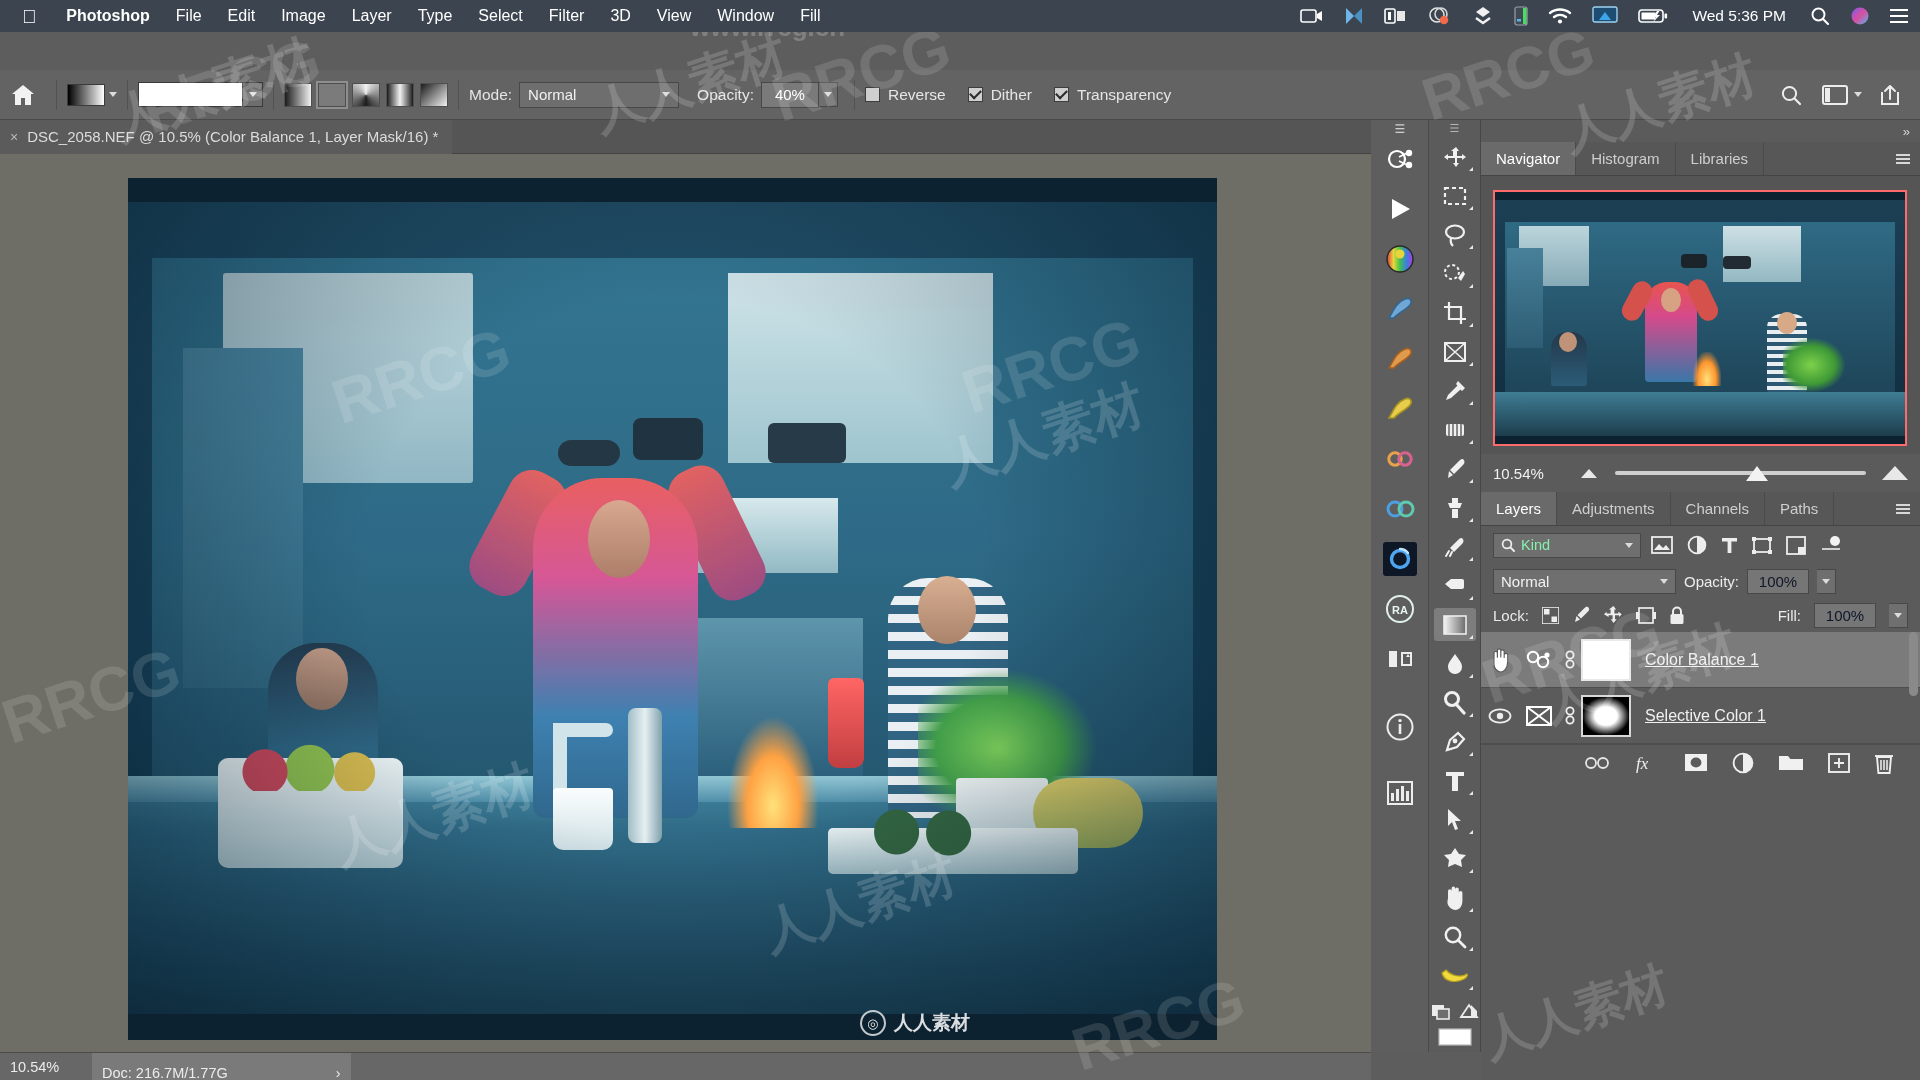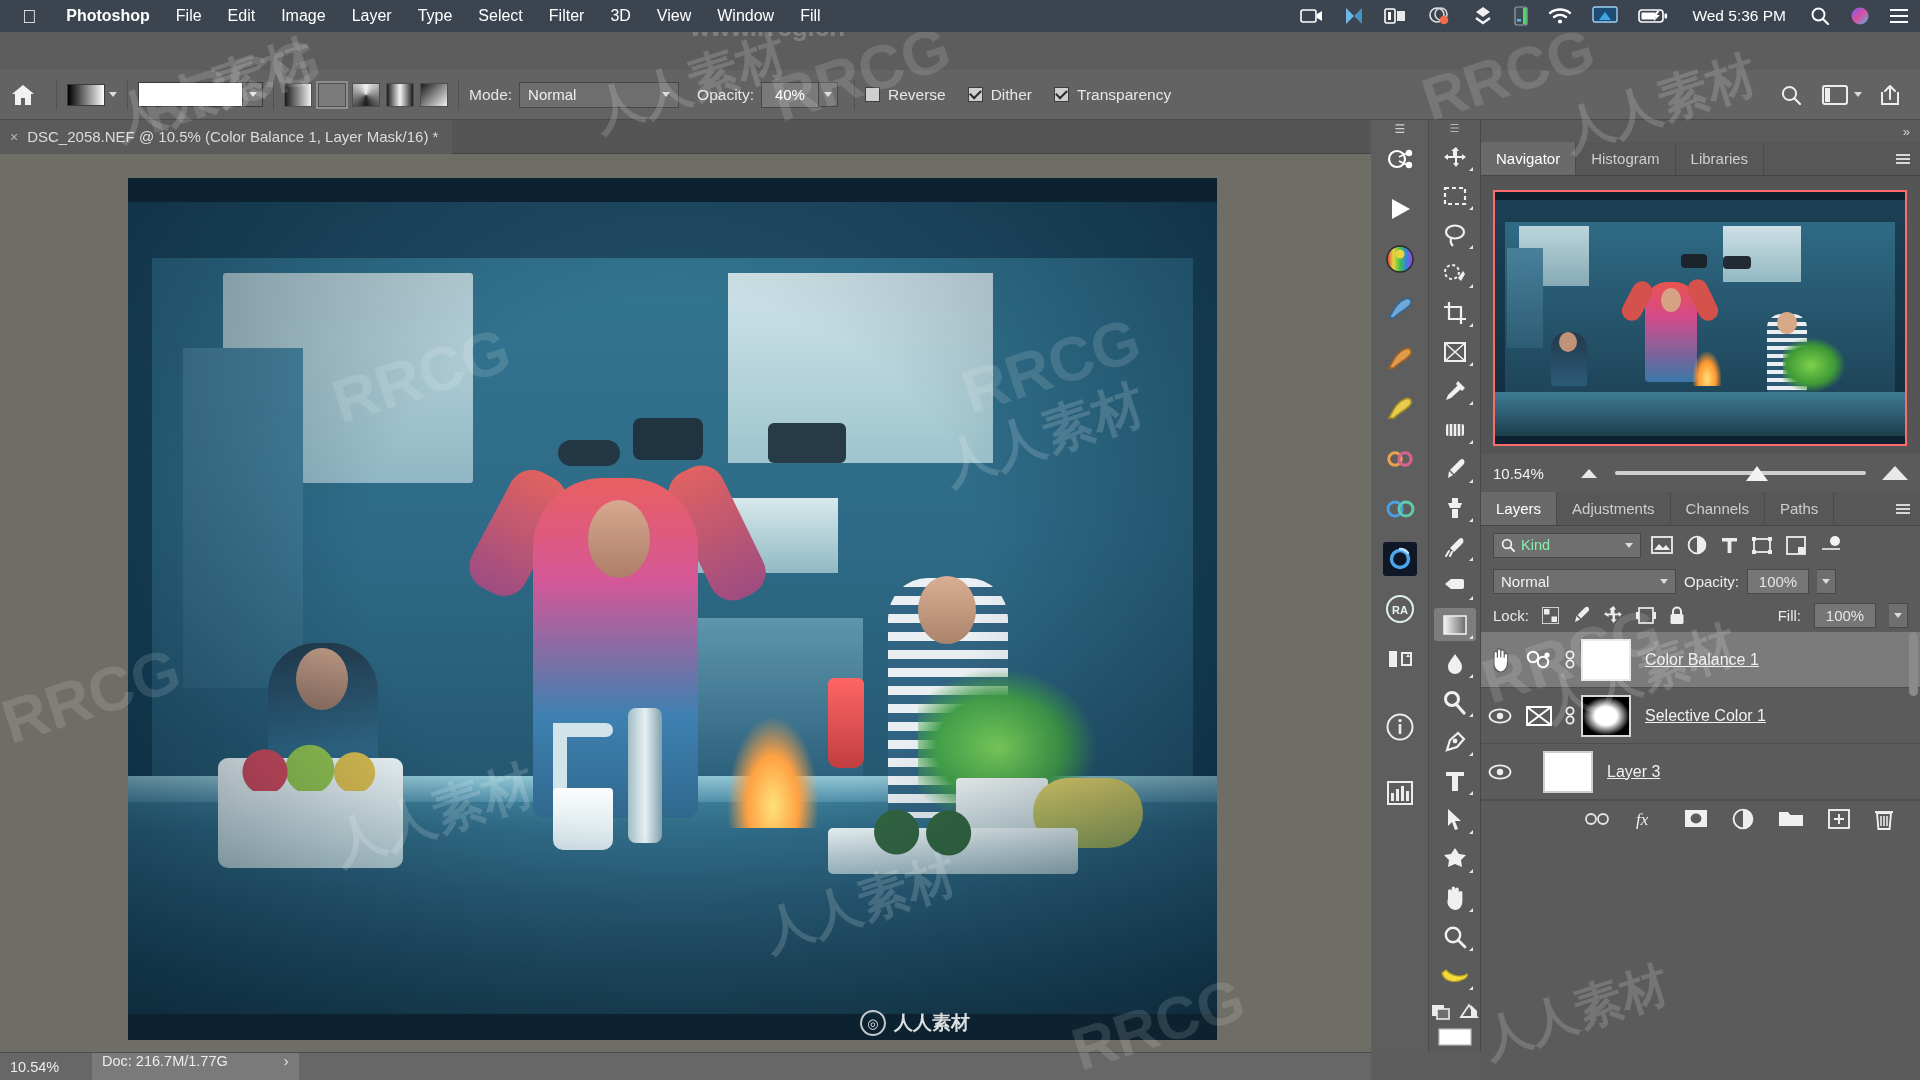--- a/index.html
+++ b/index.html
@@ -166,22 +166,22 @@
      radial-gradient(ellipse at 50% 45%,rgba(0,0,0,0) 40%,rgba(0,20,35,.55) 100%);}
   .ph-blue{position:absolute;inset:0;background:rgba(24,90,130,.20);mix-blend-mode:screen;}
   .ph-band{position:absolute;left:0;top:0;width:100%;height:24px;background:#0c2230;}
   .ph-bandb{position:absolute;left:0;bottom:0;width:100%;height:26px;background:#0c2230;}
 
   
   .statusbar { position:absolute; bottom:0; left:0; width:1371px; height:28px;
     background:#676767; display:flex; align-items:center; color:#ececec; font-size:14.5px;
     border-top:1px solid #4c4c4c;}
   .statusbar .z { width:92px; padding-left:10px;}
-  .statusbar .doc { background:#7a7a7a; height:28px; display:flex;align-items:flex-start;
-    padding:0 10px; gap:56px; }
+  .statusbar .doc { background:#7a7a7a; height:28px; display:flex;align-items:flex-end;
+    padding:0 10px; gap:108px; }
   .statusbar .arr { color:#e9e9e9; }
 
   
   .rail { position:absolute; top:120px; left:1371px; width:58px; height:932px;
     background:#5e5e5e; border-right:1px solid #4a4a4a; }
   .railTop{ position:absolute; top:0; left:0; width:58px; height:18px;
     display:flex; align-items:center; justify-content:center; color:#cfcfcf; font-size:12px;}
   .railIcons{ position:absolute; top:22px; left:0; width:58px;
     display:flex; flex-direction:column; align-items:center; gap:16px;}
   .railIcons > div{ width:34px; height:34px; display:flex;align-items:center;justify-content:center;}
@@ -231,21 +231,21 @@
     background:#5b5b5b;}
   .kindSel{ width:148px; height:25px; background:#6f6f6f; border:1px solid #484848;
     display:flex; align-items:center; gap:6px; padding:0 7px; color:#86efac; font-size:14.5px;}
   .kindSel .sp{flex:1 1 auto;}
   .filterIcons{display:flex;align-items:center;gap:14px;color:#e8e8e8;}
   .blendRow{ height:34px; display:flex; align-items:center; gap:8px; padding:0 12px; background:#5b5b5b;}
   .blendSel{ width:183px; height:25px; background:#6f6f6f;border:1px solid #484848;
     display:flex;align-items:center;justify-content:space-between;padding:0 7px;color:#f2f2f2;font-size:15px;}
   .lockRow{ height:34px; display:flex; align-items:center; gap:13px; padding:0 12px;
     background:#5b5b5b; color:#eaeaea; font-size:15px;}
-  .opBox{ height:25px; min-width:62px; background:#767676;border:1px solid #484848;color:#e5e5e5;
+  .opBox{ height:25px; min-width:62px; background:#767676;border:1px solid #484848;color:#0f172a;
     display:flex;align-items:center;justify-content:center;font-size:15px;padding:0 6px;}
   .miniCaret{ width:19px;height:25px;background:#6f6f6f;border:1px solid #484848;border-left:none;
     display:flex;align-items:center;justify-content:center;}
   .layerList{ background:#5b5b5b; }
   .layerRow{ height:56px; display:flex; align-items:center; border-bottom:1px solid #4e4e4e;
     color:#f0f0f0; font-size:16px;}
   .layerRow.sel{ background:#7b7b7b; }
   .eyeCell{ width:38px; display:flex;align-items:center;justify-content:center;}
   .adjIcon{ width:40px; display:flex;align-items:center;justify-content:center;}
   .linkIcon{ width:22px; display:flex;align-items:center;justify-content:center;color:#ddd;font-size:15px;}
@@ -1027,31 +1027,20 @@
           <span class="linkIcon">
             <svg width="12" height="22" viewBox="0 0 12 22">
                 <circle cx="6" cy="6" r="3.6" fill="none" stroke="#efefef" stroke-width="1.8"></circle>
                 <circle cx="6" cy="15" r="3.6" fill="none" stroke="#efefef" stroke-width="1.8"></circle>
               </svg>
           </span>
           <span class="lthumb mask"></span>
           <span class="lname">Selective Color 1</span>
         </div>
 
-        <div class="layerRow">
-          <span class="eyeCell">
-            <svg width="24" height="16" viewBox="0 0 24 16">
-                <ellipse cx="12" cy="8" rx="10.5" ry="6.6" fill="none" stroke="#ededed" stroke-width="1.8"></ellipse>
-                <circle cx="12" cy="8" r="3.2" fill="#ededed"></circle>
-              </svg>
-          </span>
-          <span style="width:24px"></span>
-          <span class="lthumb plain"></span>
-          <span class="lname">Layer 3</span>
-        </div>
       </div>
 
       <div class="panelFoot">
         <span>
             <svg width="26" height="14" viewBox="0 0 26 14">
               <circle cx="7" cy="7" r="5" fill="none" stroke="#e6e6e6" stroke-width="1.8"></circle>
               <circle cx="19" cy="7" r="5" fill="none" stroke="#e6e6e6" stroke-width="1.8"></circle>
             </svg>
           </span>
         <span>

